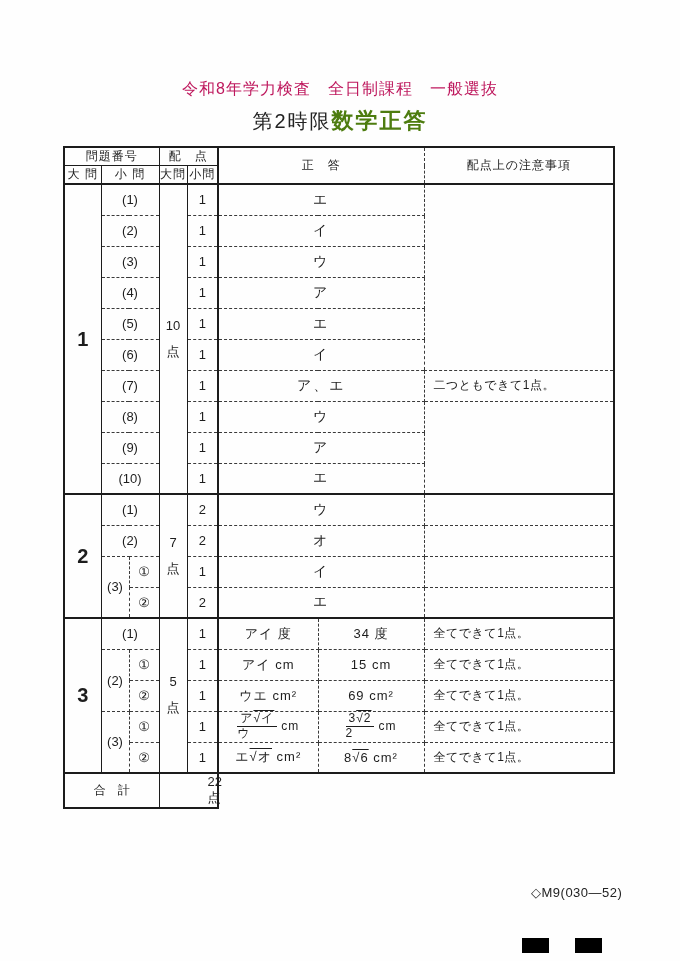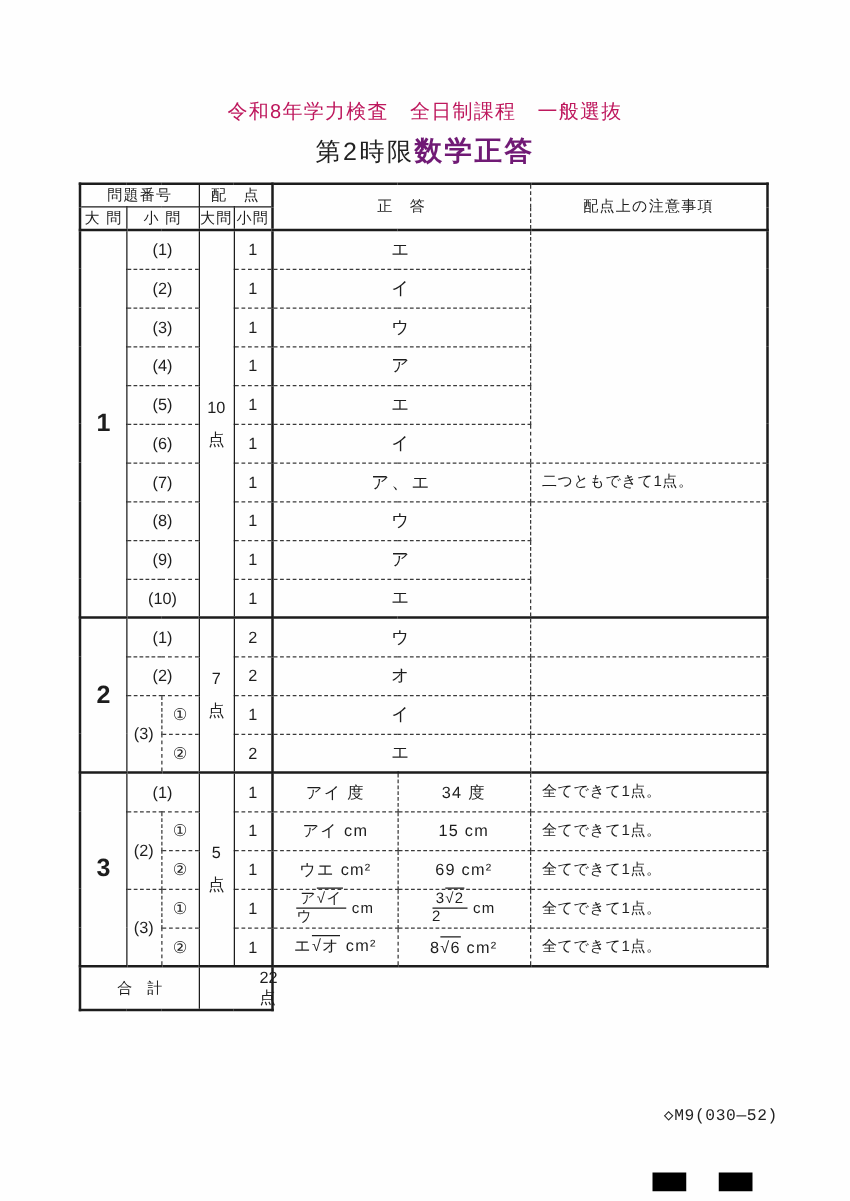--- a/index.html
+++ b/index.html
@@ -9,21 +9,21 @@
   }
   .title1{
     position:absolute;top:79px;left:0;width:680px;text-align:center;
     font-size:16px;letter-spacing:1px;color:#be185d;
   }
   .title2{
     position:absolute;top:106px;left:0;width:680px;display:flex;
     justify-content:center;align-items:baseline;
   }
   .title2 .period{font-size:20px;letter-spacing:2px;color:#222;}
-  .title2 .subject{font-size:22px;font-weight:bold;letter-spacing:2px;color:#701a75;}
+  .title2 .subject{font-size:22px;font-weight:bold;letter-spacing:2px;color:#4d7c0f;}
 
   table.answer-table{
     position:absolute;left:63px;top:146px;width:550px;
     border-collapse:collapse;table-layout:fixed;
   }
   td{
     padding:0;margin:0;text-align:center;vertical-align:middle;
     font-size:13px;color:#1d1d1d;
   }
   
@@ -51,21 +51,21 @@
 
   .frac{display:inline-block;vertical-align:middle;text-align:left;
         font-size:12px;line-height:1.15;}
   .fnum{display:block;border-bottom:1px solid #1c1c1c;padding:0 3px;}
   .fden{display:block;}
   .sq{text-decoration:overline;}
   .funit{font-size:12px;margin-left:4px;}
 
   .footer-code{
     position:absolute;left:531px;top:885px;font-size:13px;color:#222;
-    font-family:Liberation Mono, monospace;letter-spacing:0.5px;text-align:right;
+    font-family:Liberation Sans, sans-serif;letter-spacing:0.5px;text-align:right;
   }
   .regmark{position:absolute;background:#000;width:27px;height:15px;top:938px;}
   .regmark.m1{left:522px;} .regmark.m2{left:575px;}
 </style>
 </head>
 <body>
 
 <div class="title1">令和8年学力検査　全日制課程　一般選抜</div>
 <div class="title2">
   <span class="period">第2時限</span>

